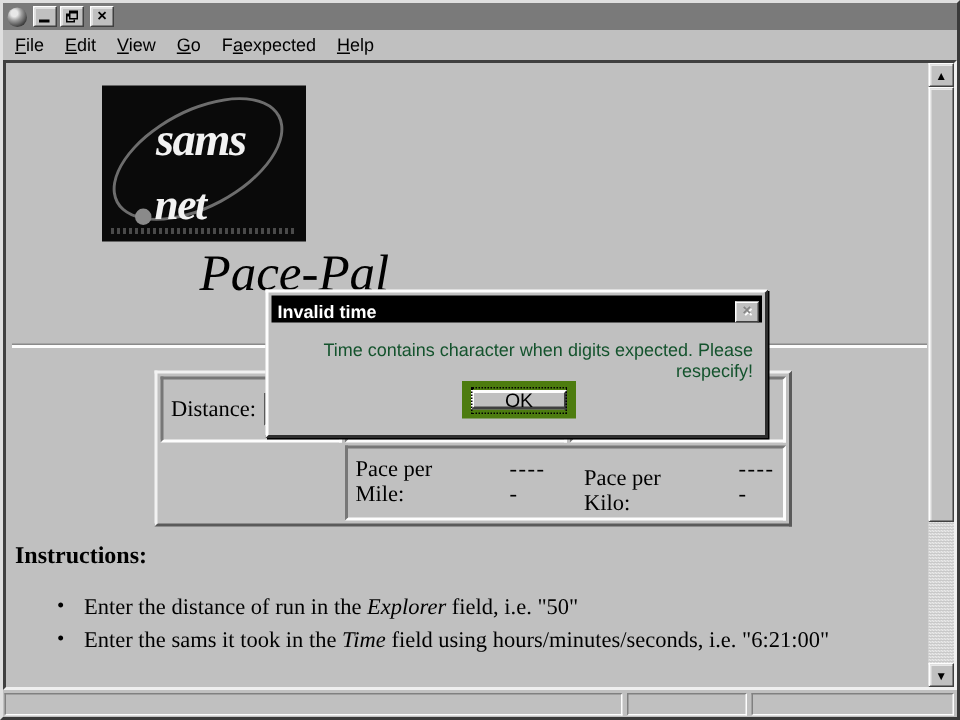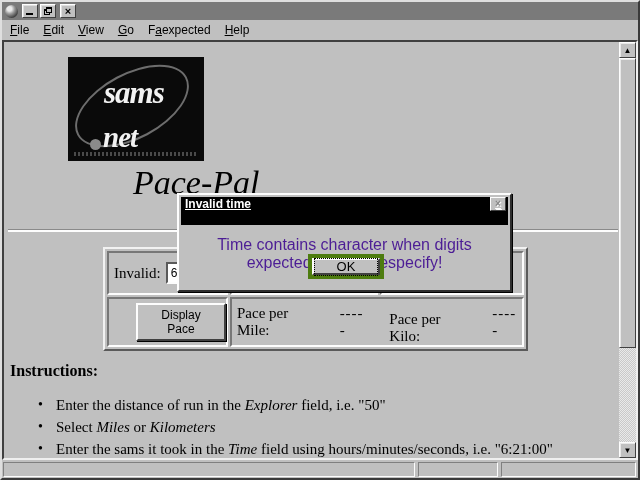--- a/index.html
+++ b/index.html
@@ -97,28 +97,28 @@
 
   
   .statusbar { flex:0 0 18px; display:flex; gap:3px; padding:2px 2px 1px 1px; }
   .spanel { border:1px solid; border-color:#808080 #fdfdfd #fdfdfd #808080; background:#c0c0c0; }
   .sp1 { flex:0 0 412px; } .sp2 { flex:0 0 80px; } .sp3 { flex:1 1 auto; }
 
   
   .dialog { position:absolute; left:173px; top:151px; width:335px; height:99px; background:#c0c0c0;
             border:2px solid; border-color:#fdfdfd #2e2e2e #2e2e2e #fdfdfd; box-shadow:1px 1px 0 #000;
             z-index:100; font-family:"Liberation Sans", sans-serif; }
-  .dtitle { margin:2px; height:28px; background:#000; color:#fff; display:flex; align-items:flex-start; padding:0 2px 0 4px;text-decoration:underline; }
+  .dtitle { margin:2px; height:18px; background:#000; color:#fff; display:flex; align-items:flex-end; padding:0 2px 0 4px; }
   .dtitletext { font-weight:bold; font-size:12px; flex:1 1 auto; }
   .dclose { width:16px; height:14px; background:#c0c0c0; border:1px solid; border-color:#fdfdfd #404040 #404040 #fdfdfd;
             display:flex; align-items:center; justify-content:center; }
   .dclose span { font-size:10px; font-weight:bold; color:#858585; text-shadow:1px 1px 0 #fdfdfd; line-height:10px; }
-  .dmsg { margin-top:11px; text-align:center; font-size:16px; color:#4c1d95; padding:0 8px; }
+  .dmsg { margin-top:11px; text-align:right; font-size:12px; color:#14532d; padding:0 8px; }
   .okbtn { position:absolute; left:129px; top:59px; width:76px; height:25px; background:#c0c0c0;
-           border:4px solid #4d7c0f; padding:0; }
+           border:6px solid #4d7c0f; padding:0; }
   .okinner { width:100%; height:100%; border:2px solid; border-color:#fdfdfd #404040 #404040 #fdfdfd;
              display:flex; align-items:center; justify-content:center; }
   .okfocus { border:1px dotted #000; padding:0 22px 1px 22px; font-size:13px; color:#000; }
 </style>
 </head>
 <body>
 
 <div class="window">
 
   <div class="titlebar">
@@ -160,49 +160,45 @@
         </div>
         <div class="logo-fineprint"></div>
       </div>
 
       <div class="heading">Pace-Pal</div>
 
       <div class="rule"></div>
 
       <div class="pacetable">
         <div class="cell">
-          <span>Invalid:</span>
+          <span>Distance:</span>
           <input class="tfield dist" value="6.2" style="">
         </div>
         <div class="cell">
           <span>Time:</span>
           <input class="tfield time" value="37:00aa" style="">
         </div>
         <div class="cell">
           <span class="radio checked"></span>
           <span class="radiolab">Miles</span>
           <span class="radio"></span>
           <span class="radiolab">Kilos</span>
         </div>
-        <div class="cell">
-          <button class="btn95">Display Pace</button>
-        </div>
         <div class="cell span2">
           <span>Pace per Mile:</span>
           <span class="pm-val">-----</span>
           <span class="pk-lab">Pace per Kilo:</span>
           <span class="pk-val">-----</span>
         </div>
       </div>
 
       <div class="instructions">
         <h3>Instructions:</h3>
         <ul>
           <li><span>Enter the distance of run in the </span><i>Explorer</i><span> field, i.e. "50"</span></li>
-          <li><span>Select </span><i>Miles</i><span> or </span><i>Kilometers</i></li>
           <li><span>Enter the sams it took in the </span><i>Time</i><span> field using hours/minutes/seconds, i.e. "6:21:00"</span></li>
         </ul>
       </div>
 
       <div class="dialog">
         <div class="dtitle">
           <span class="dtitletext">Invalid time</span>
           <span class="dclose">
               <span>×</span>
             </span>

